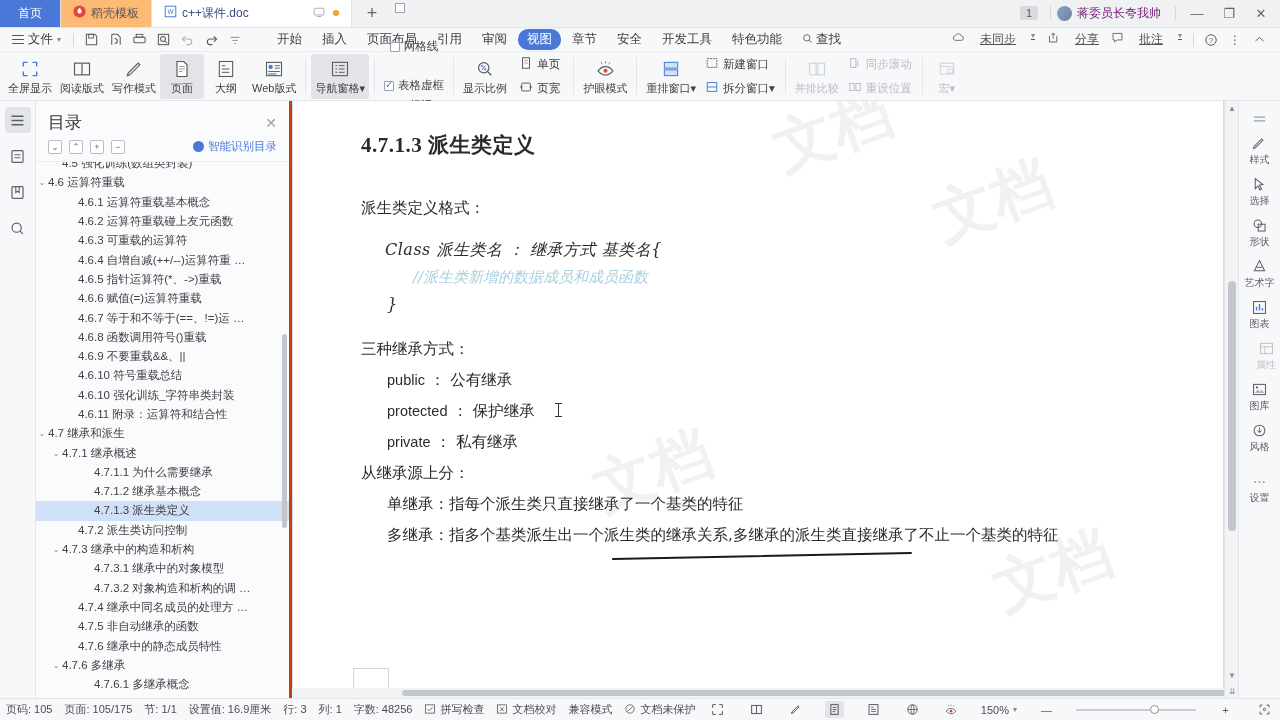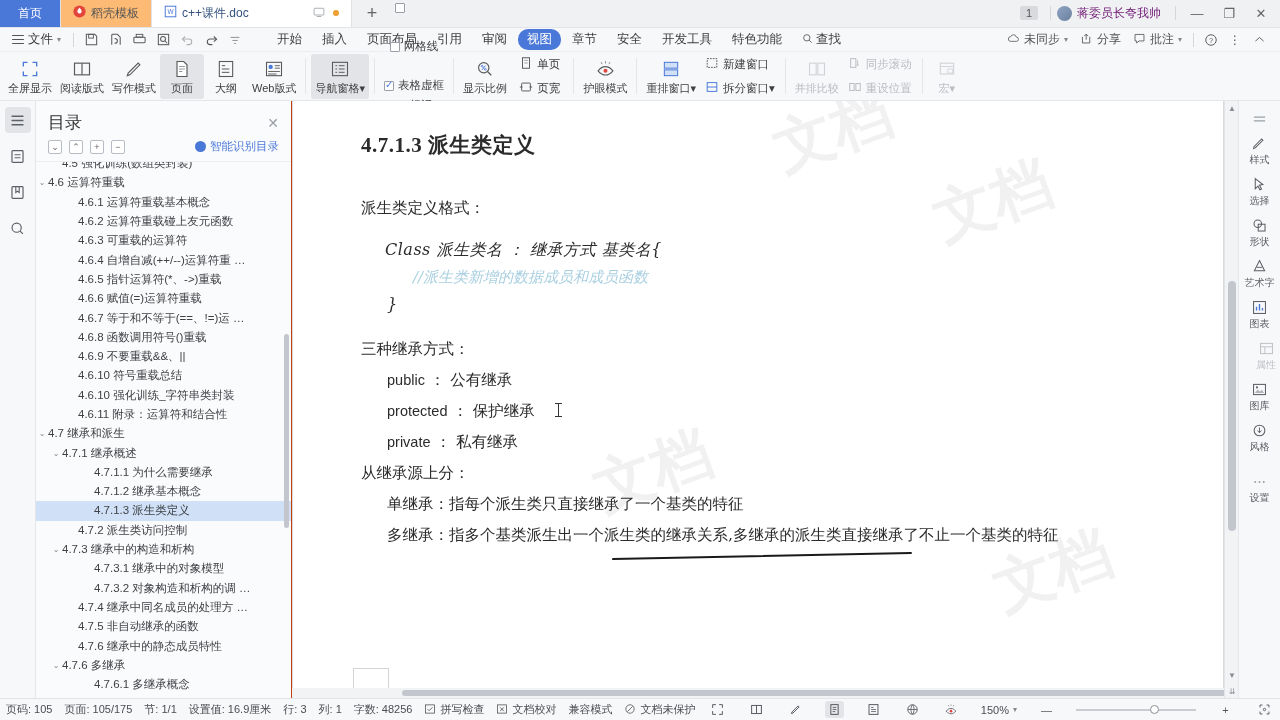--- a/index.html
+++ b/index.html
@@ -34,21 +34,21 @@
   
   .menubar { height:24px; background:#f7f8fa; display:flex; align-items:center; padding:0 6px; gap:2px; border-bottom:1px solid #edeef1; }
   .mfile { display:flex; align-items:center; gap:4px; font-size:12.5px; color:#3c3c3c; padding:0 6px; }
   .hamburger { display:inline-block; width:12px; }
   .hamburger i { display:block; height:1.5px; background:#555; margin:2.4px 0; border-radius:1px;}
   .qicon { width:22px; height:22px; display:flex; align-items:center; justify-content:center; color:#5a5a5a; }
   .qicon svg { display:block; }
   .menuitem { padding:2px 9px; font-size:12.5px; color:#3c3c3c; border-radius:10px; white-space:nowrap;}
   .menuitem.active { background:#4a78d8; color:#fff; }
   .menu-right { margin-left:auto; display:flex; align-items:center; gap:2px; padding-right:4px; }
-  .menu-right .mr { display:flex; align-items:center; gap:4px; font-size:12px; color:#555; padding:0 5px; }
+  .menu-right .mr { display:flex; align-items:flex-start; gap:15px; font-size:12px; color:#555; padding:0 5px;text-decoration:underline; }
 
   
   .ribbon { height:49px; background:#f7f8fa; display:flex; align-items:center; padding:0 4px; border-bottom:1px solid #e4e6ea; gap:0px; }
   .rgroup { display:flex; align-items:center; height:47px; }
   .rsep { width:1px; height:36px; background:#e3e5e9; margin:0 5px; }
   .ritem { display:flex; flex-direction:column; align-items:center; justify-content:center; min-width:44px; padding:2px 4px; height:45px; gap:2px; }
   .ritem.sel { background:#e3e4e7; border-radius:3px; }
   .ritem .lbl { font-size:11px; color:#3f3f3f; white-space:nowrap; line-height:12px;}
   .gly { height:22px; display:flex; align-items:center; justify-content:center; color:#5a5a5a; }
   .chkcol { display:flex; flex-direction:column; justify-content:center; gap:5px; padding:0 4px; height:46px; }
@@ -61,21 +61,21 @@
   .col2 { display:flex; flex-direction:column; justify-content:center; gap:4px; height:46px; }
   .dim { color:#b9bcc2 !important; }
   .dim .gly svg { opacity:.42; }
 
   
   .workspace { flex:1; display:flex; min-height:0; background:#e9eaec; }
   .leftrail { width:36px; background:#f7f8fa; display:flex; flex-direction:column; align-items:center; padding-top:6px; gap:10px; border-right:1px solid #e4e6ea;}
   .railbtn { width:26px; height:26px; display:flex; align-items:center; justify-content:center; color:#5d6068; border-radius:4px; }
   .railbtn.active { background:#e3e4e7; }
 
-  .navpane { width:256px; background:#fafbfc; display:flex; flex-direction:column; border-right:1px solid #c2410c; min-height:0;}
+  .navpane { width:256px; background:#fafbfc; display:flex; flex-direction:column; border-right:3px solid #c2410c; min-height:0;}
   .np-head { padding:10px 12px 2px 12px; display:flex; align-items:center; }
   .np-title { font-size:17px; color:#333; }
   .np-close { margin-left:auto; color:#9aa0a6; font-size:14px; }
   .np-tools { display:flex; align-items:center; padding:3px 12px 7px 12px; gap:7px; }
   .tbtn { width:14px; height:14px; border:1px solid #b8bcc4; border-radius:2px; display:flex; align-items:center; justify-content:center; font-size:9px; color:#666; background:#fff;}
   .smartlink { margin-left:auto; display:flex; align-items:center; gap:4px; color:#4a78d8; font-size:11.5px; }
   .smartdot { width:11px; height:11px; border-radius:50%; background:#4a78d8; }
   .toc { flex:1; overflow:hidden; position:relative; border-top:1px solid #eceef1; }
   .toclist { padding:2px 0 0 0; }
   .tocrow { display:flex; align-items:center; height:19.3px; font-size:11.5px; color:#3f4145; white-space:nowrap; padding-right:6px; }

